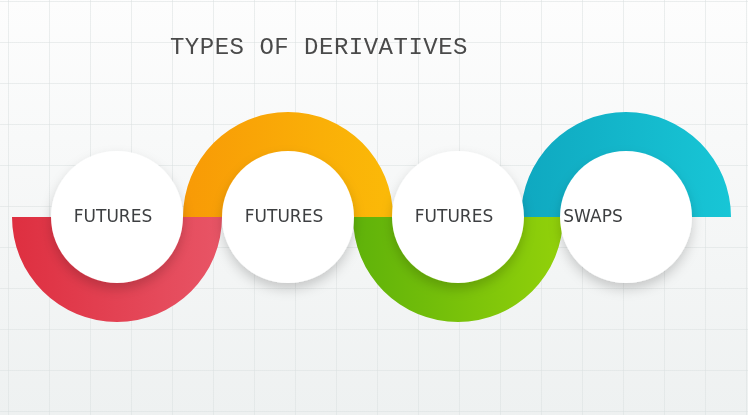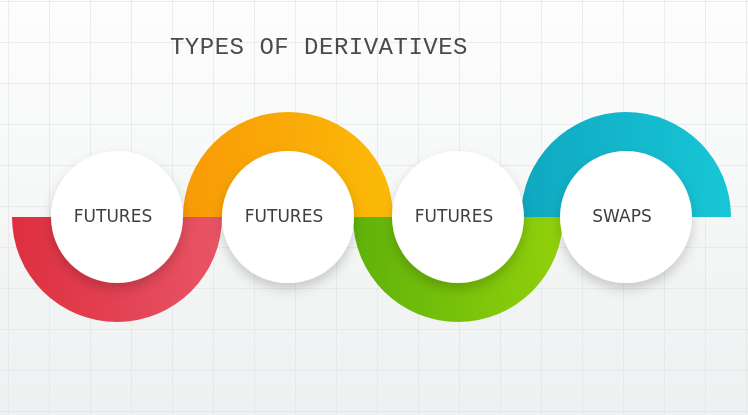--- a/index.html
+++ b/index.html
@@ -53,13 +53,13 @@
 
   <circle cx="117" cy="217" r="66" fill="#fff" filter="url(#sh)"></circle>
   <circle cx="288" cy="217" r="66" fill="#fff" filter="url(#sh)"></circle>
   <circle cx="458" cy="217" r="66" fill="#fff" filter="url(#sh)"></circle>
   <circle cx="626" cy="217" r="66" fill="#fff" filter="url(#sh)"></circle>
 </svg>
 
 <div class="label" style="left:52px">FUTURES</div>
 <div class="label" style="left:223px">FUTURES</div>
 <div class="label" style="left:393px">FUTURES</div>
-<div class="label" style="left:561px">SWAPS</div>
+<div class="label" style="left:532px">SWAPS</div>
 
 </body></html>

